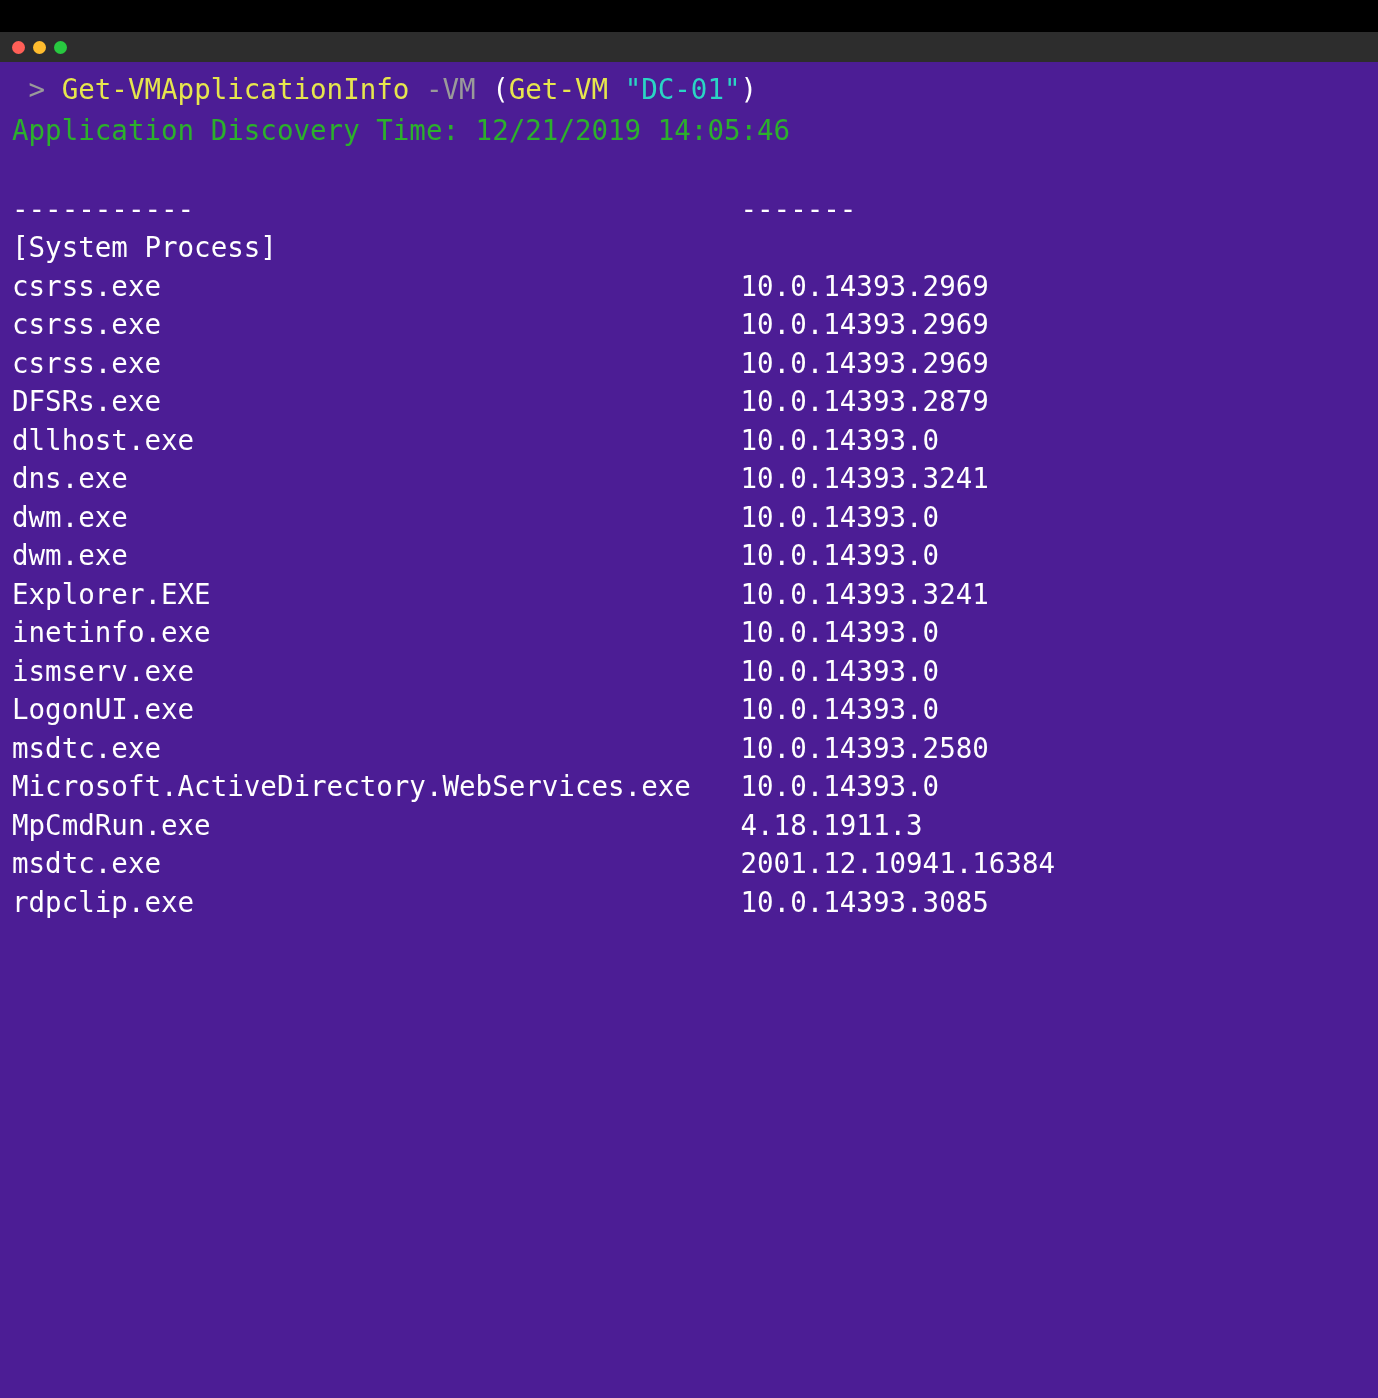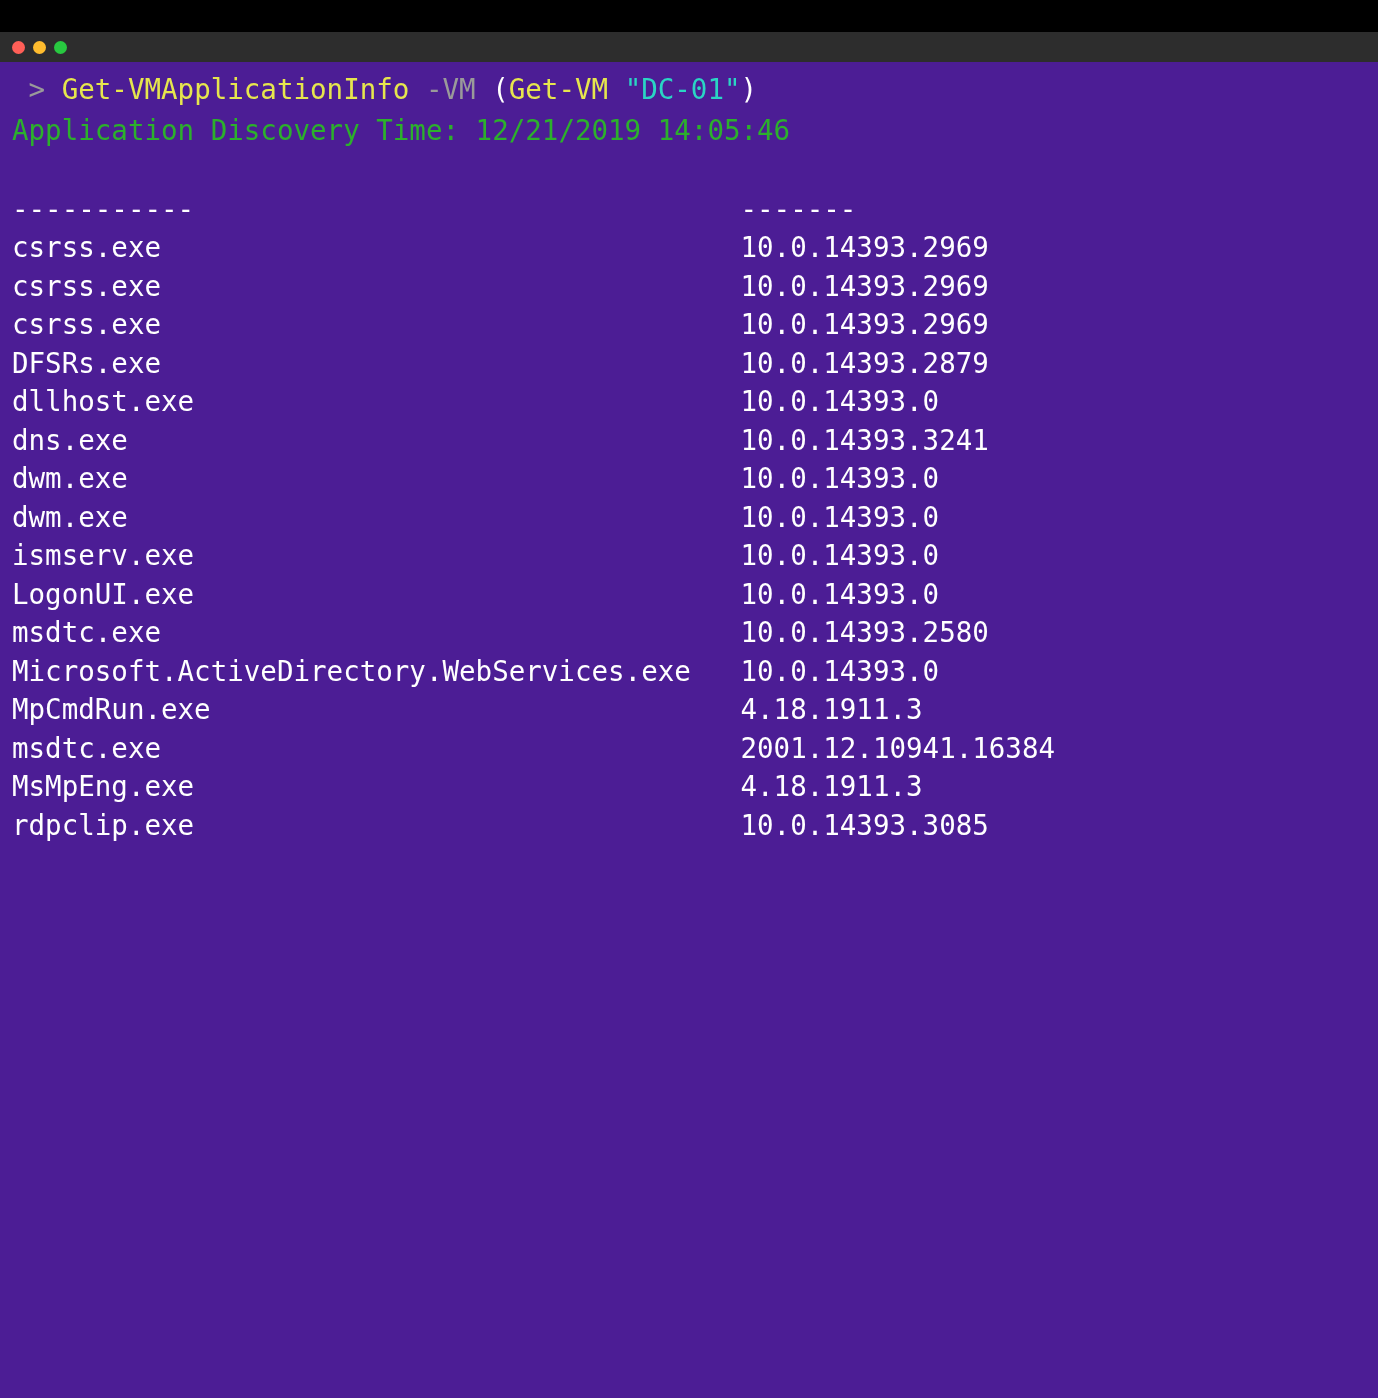--- a/index.html
+++ b/index.html
@@ -80,31 +80,33 @@
     <div class="traffic-light tl-close"></div>
     <div class="traffic-light tl-min"></div>
     <div class="traffic-light tl-max"></div>
   </div>
   <div class="terminal">
     <div class="prompt-line"> <span class="prompt-gray">&gt;</span> <span class="prompt-yellow">Get-VMApplicationInfo</span> <span class="prompt-gray">-VM</span> <span class="prompt-white">(</span><span class="prompt-yellow">Get-VM</span> <span class="prompt-cyan">"DC-01"</span><span class="prompt-white">)</span></div>
     <div class="discovery-line"><span>Application Discovery Time:</span> <span>12/21/2019 14:05:46</span></div>
     <div class="blank-line"></div>
     <div class="table-row"><span class="col-app">-----------</span><span class="col-ver">-------</span></div>
     <div id="rows-container">
+        <div class="table-row"><span class="col-app">[System Process]</span><span class="col-ver"></span></div>
         <div class="table-row"><span class="col-app">csrss.exe</span><span class="col-ver">10.0.14393.2969</span></div>
         <div class="table-row"><span class="col-app">csrss.exe</span><span class="col-ver">10.0.14393.2969</span></div>
         <div class="table-row"><span class="col-app">csrss.exe</span><span class="col-ver">10.0.14393.2969</span></div>
         <div class="table-row"><span class="col-app">DFSRs.exe</span><span class="col-ver">10.0.14393.2879</span></div>
         <div class="table-row"><span class="col-app">dllhost.exe</span><span class="col-ver">10.0.14393.0</span></div>
         <div class="table-row"><span class="col-app">dns.exe</span><span class="col-ver">10.0.14393.3241</span></div>
         <div class="table-row"><span class="col-app">dwm.exe</span><span class="col-ver">10.0.14393.0</span></div>
         <div class="table-row"><span class="col-app">dwm.exe</span><span class="col-ver">10.0.14393.0</span></div>
+        <div class="table-row"><span class="col-app">Explorer.EXE</span><span class="col-ver">10.0.14393.3241</span></div>
+        <div class="table-row"><span class="col-app">inetinfo.exe</span><span class="col-ver">10.0.14393.0</span></div>
         <div class="table-row"><span class="col-app">ismserv.exe</span><span class="col-ver">10.0.14393.0</span></div>
         <div class="table-row"><span class="col-app">LogonUI.exe</span><span class="col-ver">10.0.14393.0</span></div>
         <div class="table-row"><span class="col-app">msdtc.exe</span><span class="col-ver">10.0.14393.2580</span></div>
         <div class="table-row"><span class="col-app">Microsoft.ActiveDirectory.WebServices.exe</span><span class="col-ver">10.0.14393.0</span></div>
         <div class="table-row"><span class="col-app">MpCmdRun.exe</span><span class="col-ver">4.18.1911.3</span></div>
         <div class="table-row"><span class="col-app">msdtc.exe</span><span class="col-ver">2001.12.10941.16384</span></div>
-        <div class="table-row"><span class="col-app">MsMpEng.exe</span><span class="col-ver">4.18.1911.3</span></div>
         <div class="table-row"><span class="col-app">rdpclip.exe</span><span class="col-ver">10.0.14393.3085</span></div>
       </div>
   </div>
 </div>
 
 </body></html>

